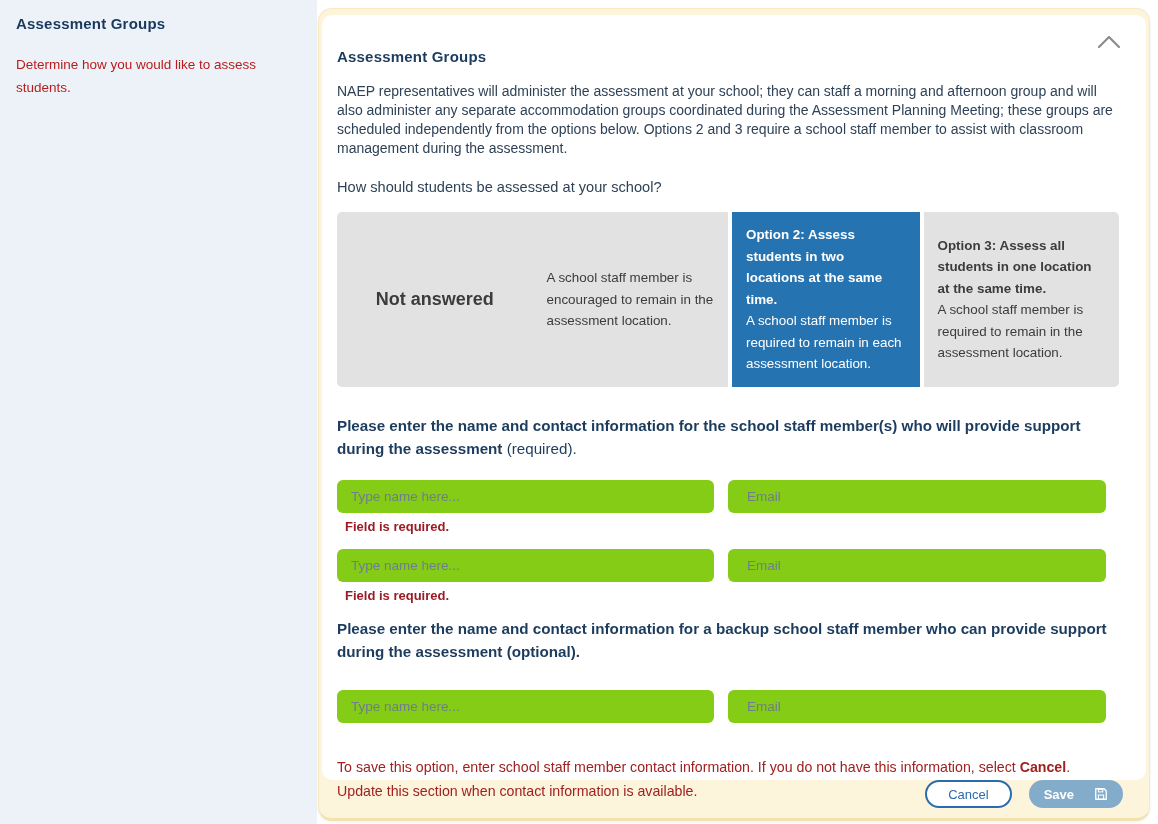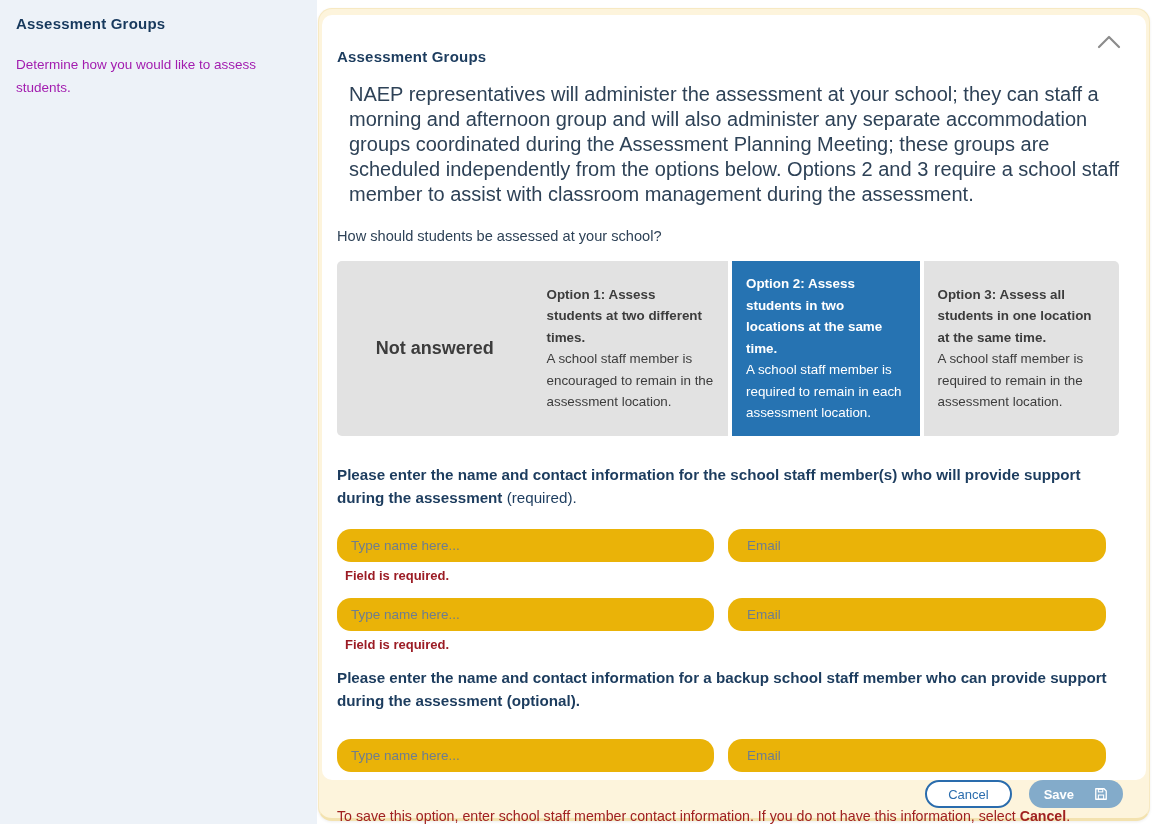--- a/index.html
+++ b/index.html
@@ -10,42 +10,42 @@
   }
   
   .sidebar{
     position:absolute;left:0;top:0;width:317px;height:824px;
     background:#edf2f8;box-sizing:border-box;padding:15px 20px 0 16px;
   }
   .sidebar-title{
     margin:0 0 21px 0;font-size:15px;font-weight:700;color:#17395d;letter-spacing:.2px;
   }
   .sidebar-desc{
-    margin:0;font-size:13.5px;line-height:23px;color:#a21caf;width:262px;
+    margin:0;font-size:13.5px;line-height:23px;color:#b91c1c;width:262px;
   }
   
   .card{
     position:absolute;left:318px;top:8px;width:832px;height:813px;box-sizing:border-box;
     background:#fdf4dc;border:1px solid #f7e9c2;border-bottom:3px solid #f3e2af;
     border-radius:14px;box-shadow:0 1px 3px rgba(0,0,0,.07);
   }
   .card-inner{
     position:absolute;left:3px;top:6px;width:824px;height:765px;
     background:#ffffff;border-radius:10px;box-sizing:border-box;
   }
   .collapse-btn{
     position:absolute;top:16px;right:22px;width:30px;height:24px;
     background:none;border:none;padding:0;cursor:pointer;
   }
   .content{padding:33px 29px 0 15px;}
   .panel-title{
     margin:0;font-size:15px;font-weight:700;color:#1c3c5e;letter-spacing:.2px;
   }
   .intro{
-    margin:17px 0 0 12px;font-size:20px;line-height:25px;color:#2e4257;width:780px;
+    margin:17px 0 0 0;font-size:14px;line-height:19px;color:#2e4257;width:780px;
   }
   .question{
     margin:21px 0 0 0;font-size:14.6px;color:#2e4257;
   }
   
   .options-table{
     display:flex;width:782px;margin-top:17px;border-radius:5px;overflow:hidden;
     min-height:134px;
   }
   .opt-cell{
@@ -65,22 +65,22 @@
   
   .field-heading{
     margin:27px 0 0 0;font-size:15.2px;font-weight:700;color:#1c3c5e;
     line-height:23.5px;width:782px;
   }
   .field-heading .normal{font-weight:400;}
   .field-row{display:flex;gap:14px;margin-top:19px;}
   .field-row.tight{margin-top:15px;}
   .field-row.backup{margin-top:26px;}
   .text-input{
-    height:33px;box-sizing:border-box;background:#eab308;border:none;outline:none;
-    border-radius:14px;padding:0 14px;font-family:"Liberation Sans",sans-serif;
+    height:33px;box-sizing:border-box;background:#84cc16;border:none;outline:none;
+    border-radius:6px;padding:0 14px;font-family:"Liberation Sans",sans-serif;
     font-size:13.5px;color:#2e4257;
   }
   .text-input::placeholder{color:#6e7e8e;opacity:1;}
   .name-input{width:377px;}
   .email-input{width:378px;padding-left:19px;}
   .field-error{
     margin:6px 0 0 8px;font-size:13px;font-weight:700;color:#9b1b24;
   }
   .warning{
     margin:32px 0 0 0;font-size:14.2px;line-height:24.5px;color:#a02121;width:775px;
@@ -125,21 +125,20 @@
 
       <p class="intro">NAEP representatives will administer the assessment at your school; they can staff a morning and afternoon group and will also administer any separate accommodation groups coordinated during the Assessment Planning Meeting; these groups are scheduled independently from the options below. Options 2 and 3 require a school staff member to assist with classroom management during the assessment.</p>
 
       <p class="question">How should students be assessed at your school?</p>
 
       <div class="options-table">
         <div class="opt-cell cell-na">
           <span>Not answered</span>
         </div>
         <div class="opt-cell">
-          <span class="opt-title">Option 1: Assess students at two different times.</span>
           <span class="opt-desc">A school staff member is encouraged to remain in the assessment location.</span>
         </div>
         <div class="opt-cell opt-selected">
           <span class="opt-title">Option 2: Assess students in two locations at the same time.</span>
           <span class="opt-desc">A school staff member is required to remain in each assessment location.</span>
         </div>
         <div class="opt-cell">
           <span class="opt-title">Option 3: Assess all students in one location at the same time.</span>
           <span class="opt-desc">A school staff member is required to remain in the assessment location.</span>
         </div>

